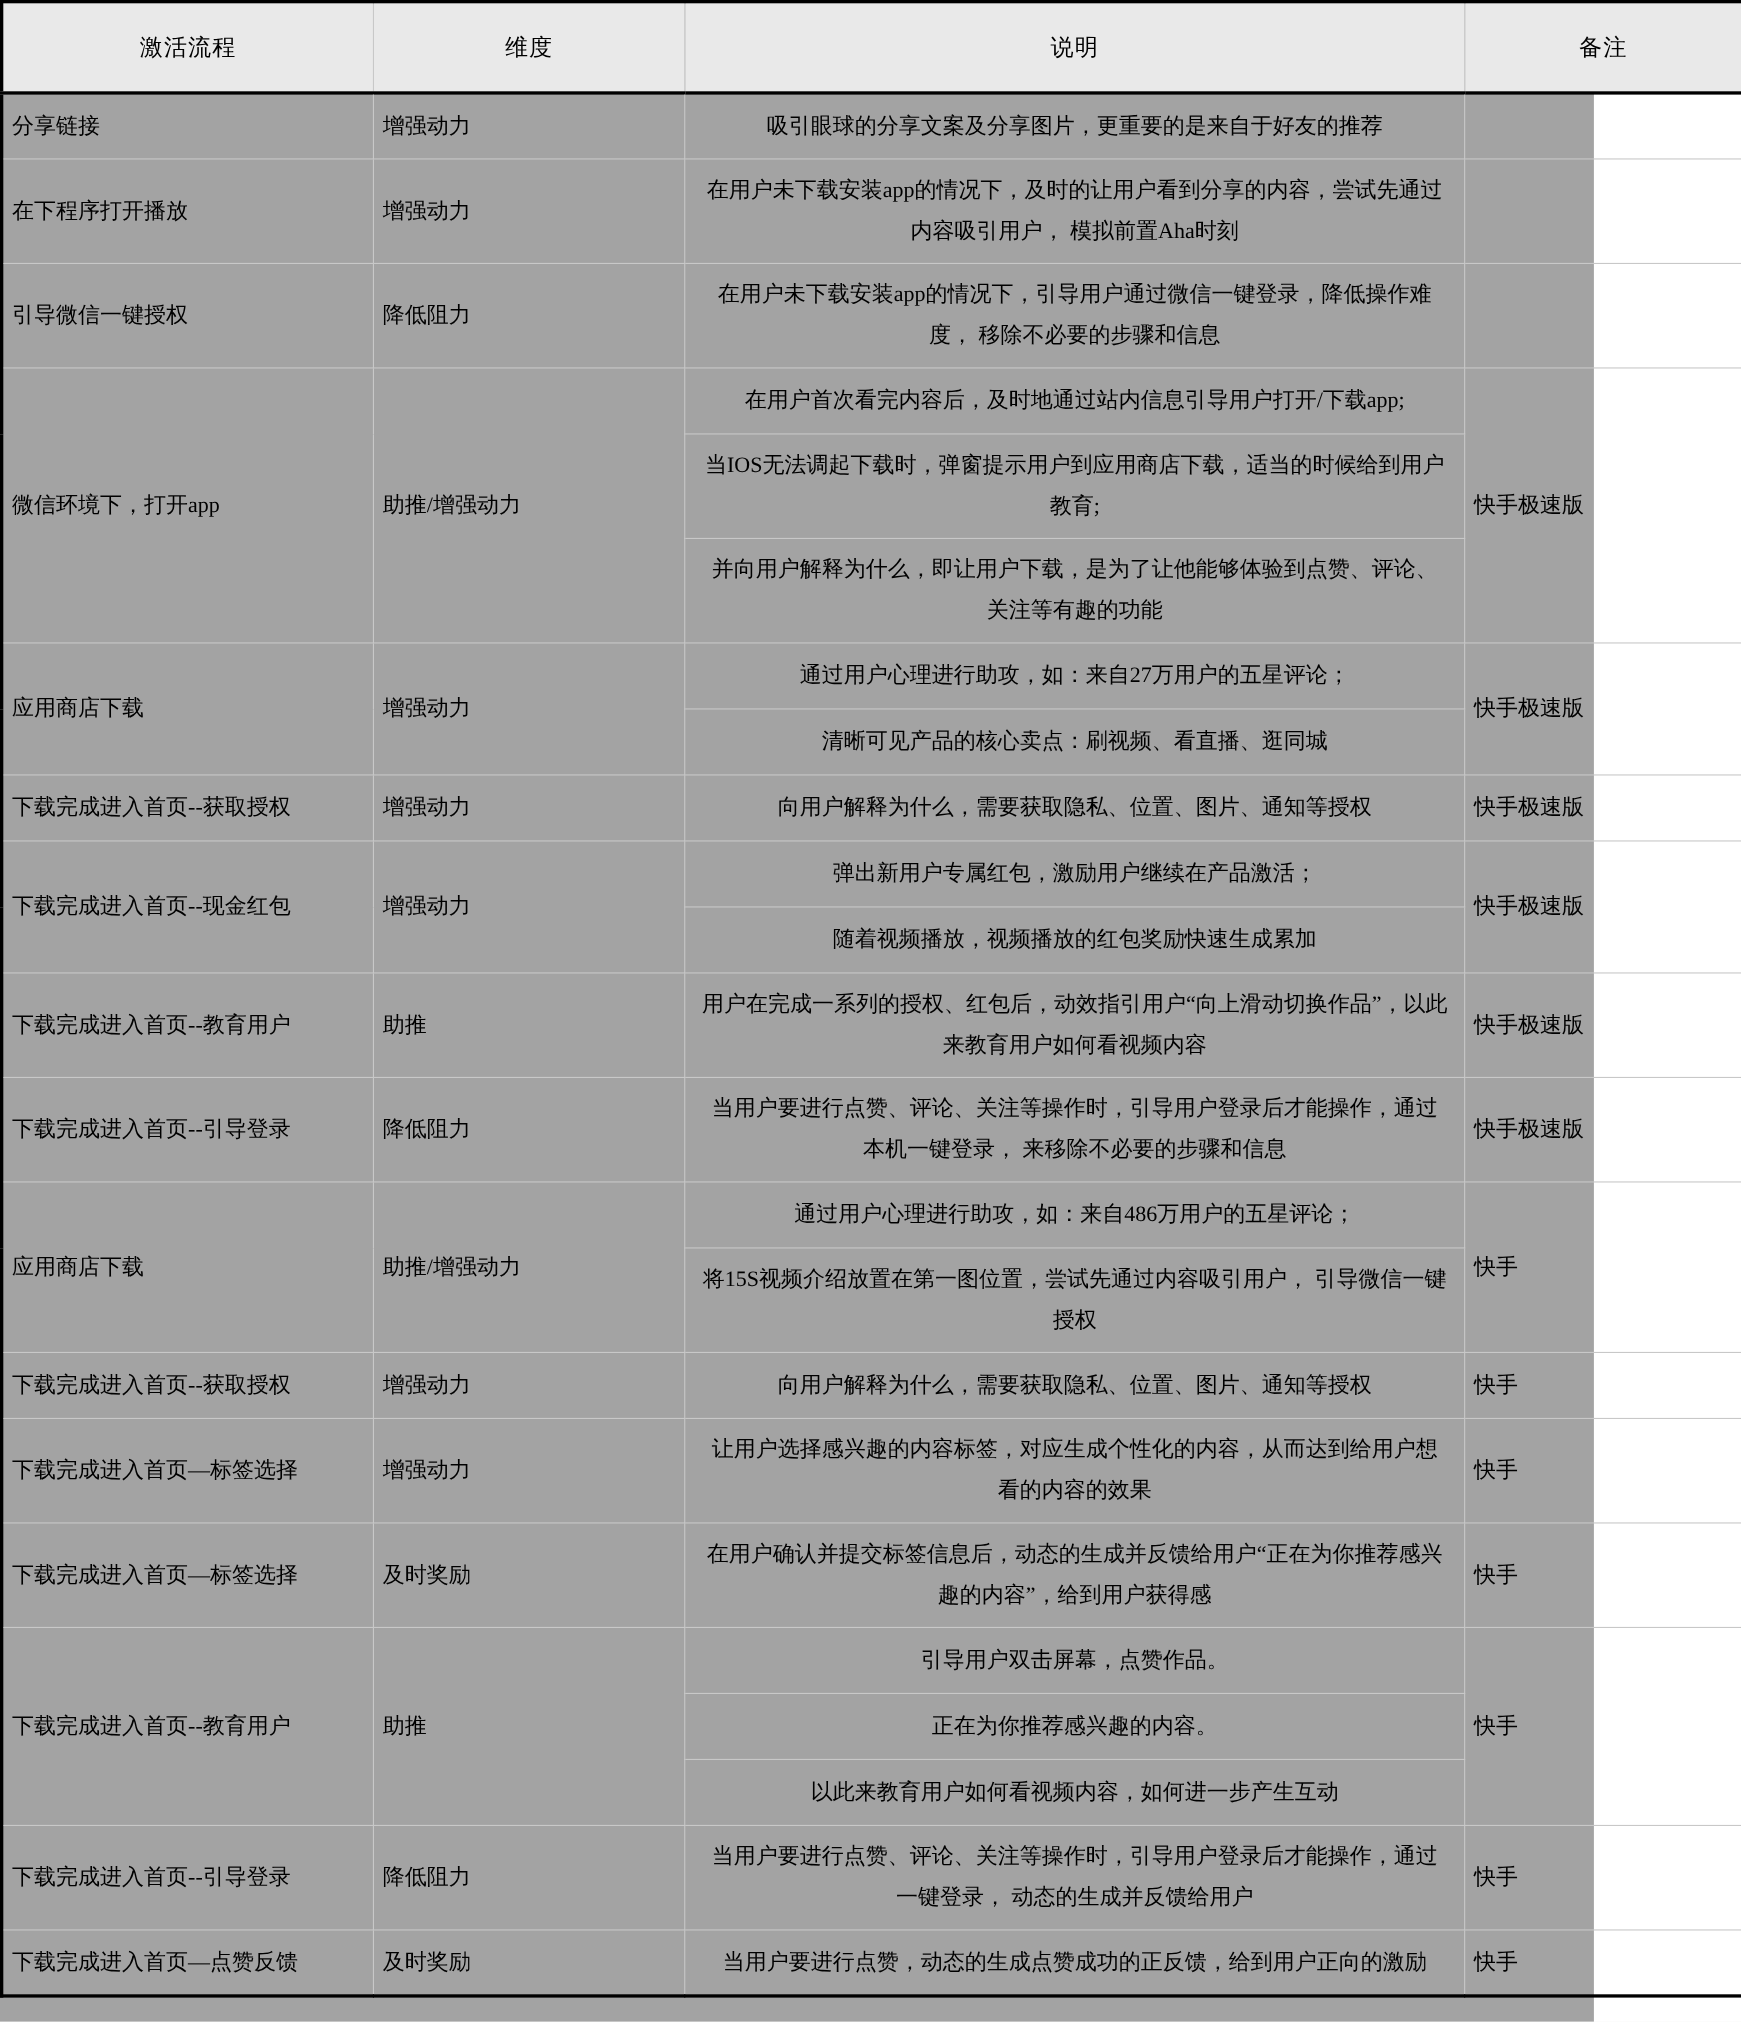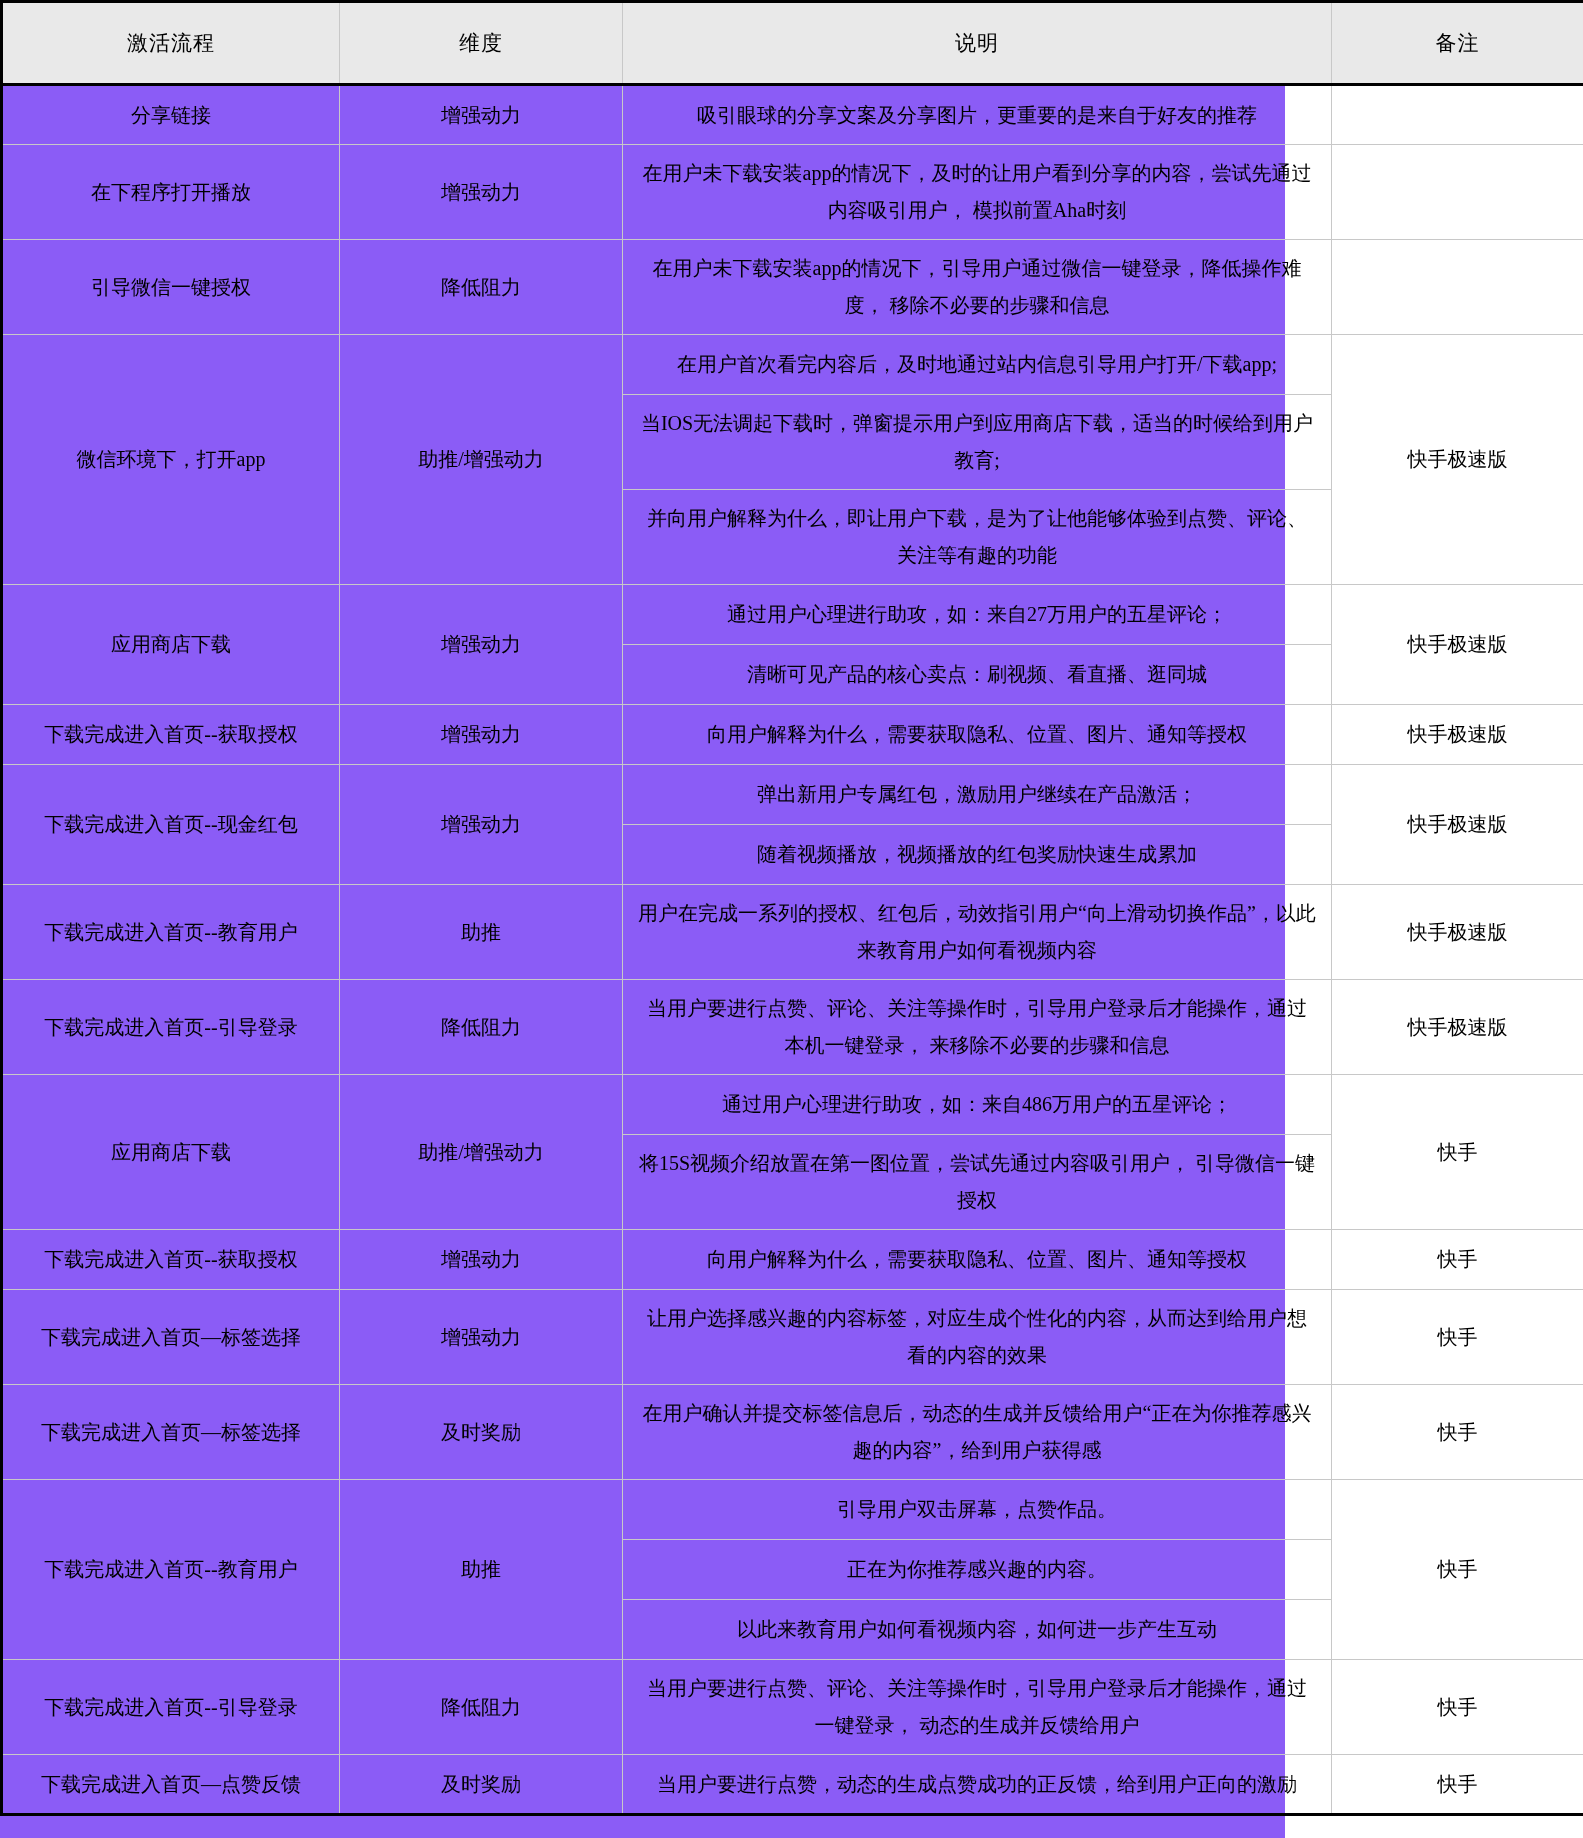--- a/index.html
+++ b/index.html
@@ -3,24 +3,24 @@
 <meta charset="utf-8">
 <style>
   html, body {
     margin: 0;
     padding: 0;
     background: #ffffff;
     font-family: "Liberation Serif", "DejaVu Serif", serif;
     color: #000000;
   }
   .page {
-    width: 1285px;
+    width: 1449px;
     min-height: 1838px;
     box-sizing: border-box;
-    background: #8b5cf6;
+    background: #a3a3a3;
   }
   table.doc-table {
     border-collapse: collapse;
     table-layout: fixed;
     width: 1583px;
     border: 3px solid #000000;
   }
   table.doc-table th {
     background: #e9e9e9;
     border: 1.5px solid #c8c8c8;
@@ -33,21 +33,21 @@
     letter-spacing: 1px;
   }
   table.doc-table td {
     border: 1.5px solid #c8c8c8;
     font-size: 20px;
     vertical-align: middle;
     line-height: 1.85;
     word-break: break-all;
   }
   td.cell-center {
-    text-align: center;
+    text-align: left;
     padding: 8px 8px;
   }
   td.col-desc {
     text-align: center;
     padding: 10px 15px;
     height: 60px; 
     box-sizing: border-box;
   }
 </style>
 </head>

